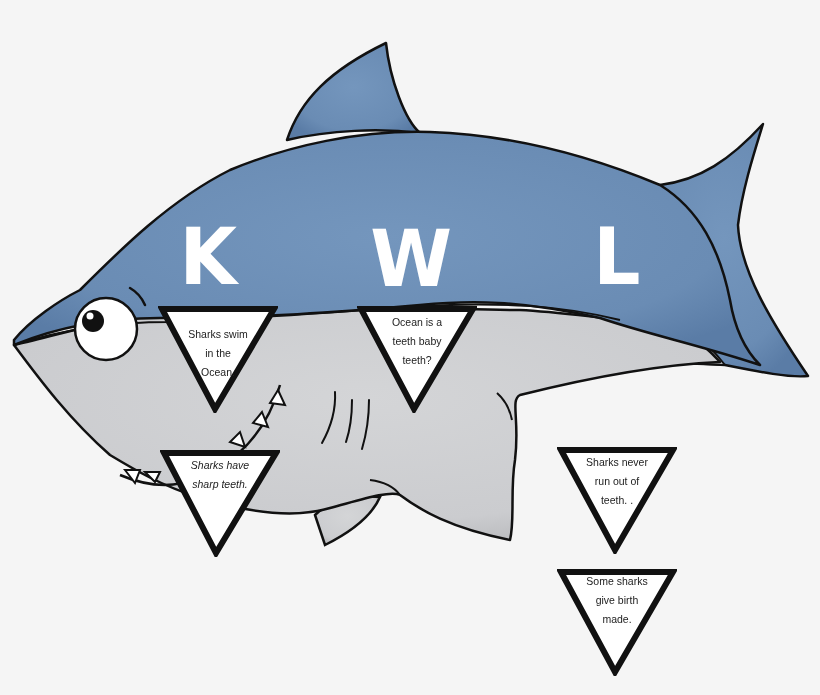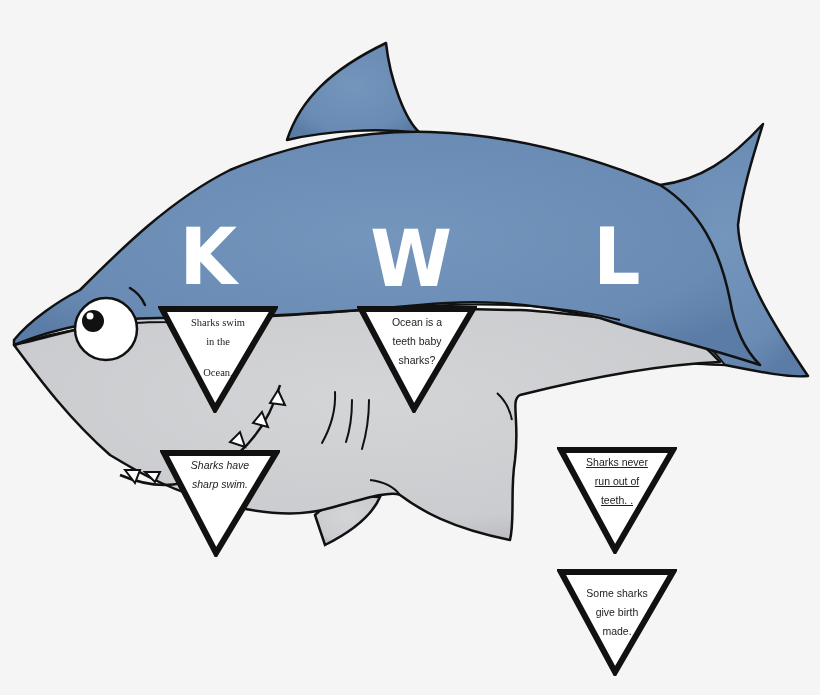--- a/index.html
+++ b/index.html
@@ -113,64 +113,64 @@
   </svg>
 
   <div class="kwl-letter" style="left:178px; top:218px;">K</div>
   <div class="kwl-letter" style="left:368px; top:220px;">W</div>
   <div class="kwl-letter" style="left:592px; top:218px;">L</div>
 
   <div class="tri" style="left:158px; top:305px;">
     <svg width="120" height="108" viewBox="0 0 120 108">
       <path d="M4,4 L116,4 L57,104 Z" fill="#fff" stroke="#111" stroke-width="6" stroke-linejoin="miter"></path>
     </svg>
-    <div class="tri-text" style="top:8px;font-family:Liberation Serif, serif;">
+    <div class="tri-text" style="top:20px;">
       <div>Sharks swim</div>
       <div>in the</div>
-      <div style="margin-top:12px;">Ocean.</div>
+      <div style="margin-top:0;">Ocean.</div>
     </div>
   </div>
 
   <div class="tri" style="left:160px; top:449px;font-style:italic;">
     <svg width="120" height="108" viewBox="0 0 120 108">
       <path d="M4,4 L116,4 L56,104 Z" fill="#fff" stroke="#111" stroke-width="6" stroke-linejoin="miter"></path>
     </svg>
     <div class="tri-text" style="top:7px;">
       <div>Sharks  have</div>
-      <div>sharp  swim.</div>
+      <div>sharp  teeth.</div>
     </div>
   </div>
 
   <div class="tri" style="left:357px; top:305px;">
     <svg width="120" height="108" viewBox="0 0 120 108">
       <path d="M4,4 L116,4 L57,104 Z" fill="#fff" stroke="#111" stroke-width="6" stroke-linejoin="miter"></path>
     </svg>
     <div class="tri-text" style="top:8px;">
       <div>Ocean is a</div>
       <div>teeth baby</div>
-      <div>sharks?</div>
+      <div>teeth?</div>
     </div>
   </div>
 
 
   <div class="tri" style="left:557px; top:446px;">
     <svg width="120" height="108" viewBox="0 0 120 108">
       <path d="M4,4 L116,4 L58,104 Z" fill="#fff" stroke="#111" stroke-width="6" stroke-linejoin="miter"></path>
     </svg>
-    <div class="tri-text" style="top:7px;text-decoration:underline;">
+    <div class="tri-text" style="top:7px;">
       <div>Sharks never</div>
       <div>run out of</div>
       <div>teeth. .</div>
     </div>
   </div>
 
   <div class="tri" style="left:557px; top:568px;">
     <svg width="120" height="108" viewBox="0 0 120 108">
       <path d="M4,4 L116,4 L58,104 Z" fill="#fff" stroke="#111" stroke-width="6" stroke-linejoin="miter"></path>
     </svg>
-    <div class="tri-text" style="top:4px;margin-top:12px;">
+    <div class="tri-text" style="top:4px;">
       <div>Some sharks</div>
       <div>give birth</div>
       <div>made.</div>
     </div>
   </div>
 
 </div>
 
 </body></html>

